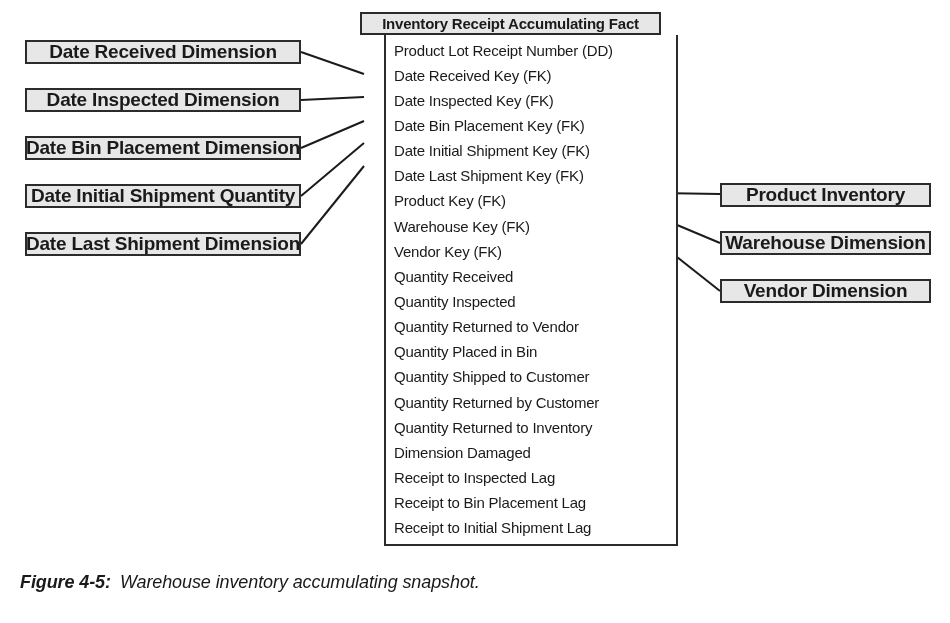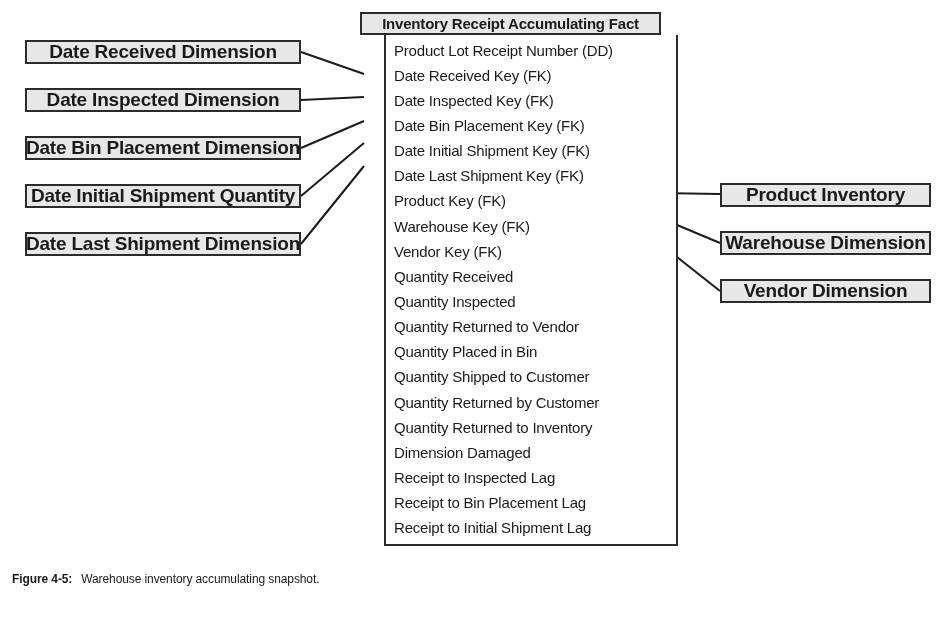--- a/index.html
+++ b/index.html
@@ -62,23 +62,24 @@
     border: 2px solid #2b2b2b;
     display: flex; align-items: center; justify-content: center;
     font-size: 19px; font-weight: bold;
     letter-spacing: -0.2px;
     white-space: nowrap;
   }
 
   
   .caption {
     position: absolute;
-    left: 12px; top: 572px;
-    font-size: 12px;
+    left: 20px; top: 572px;
+    font-size: 18px;
     letter-spacing: -0.1px;
+    font-style: italic;
   }
   .caption .cap-label { font-weight: bold; margin-right: 9px; }
 </style>
 </head>
 <body>
 
 <div class="stage">
 
   <svg class="connectors" viewBox="0 0 950 623" xmlns="http://www.w3.org/2000/svg">
     <line x1="301" y1="52" x2="364" y2="74" stroke="#1b1b1b" stroke-width="2"></line>

